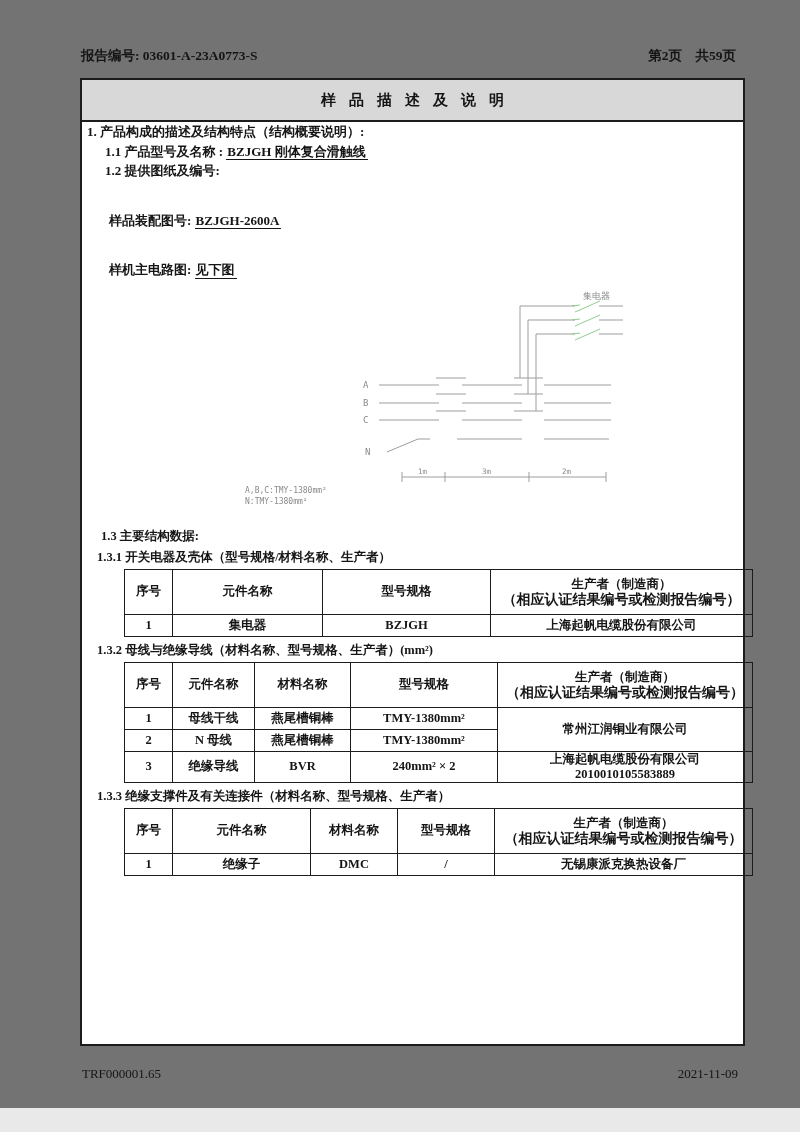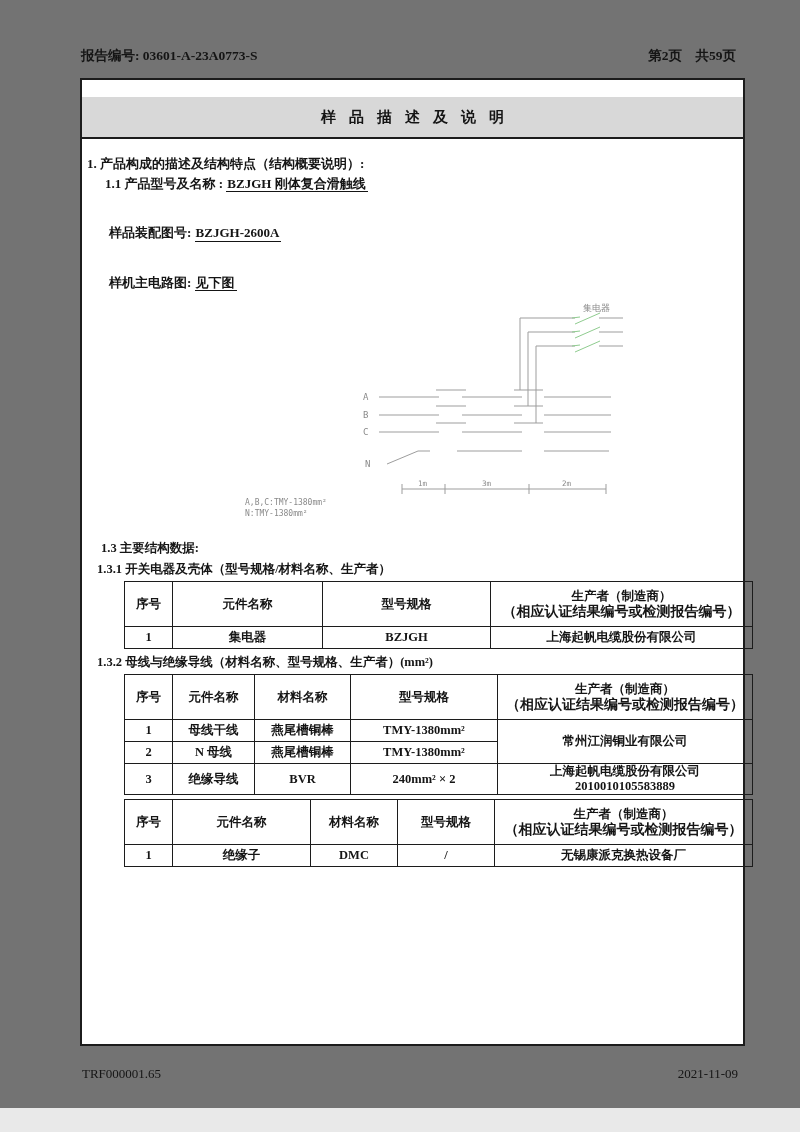--- a/index.html
+++ b/index.html
@@ -16,23 +16,23 @@
     font-size:13.5px; font-weight:bold;
   }
   
   .main-box {
     position:absolute; top:78px; left:80px; width:665px; height:968px;
     border:2px solid #1c1c1c; background:#ffffff;
   }
   .title-bar {
     height:42px; background:#d8d8d8; border-bottom:2px solid #1c1c1c;
     display:flex; align-items:center; justify-content:center;
-    font-size:15px; font-weight:bold; letter-spacing:13px; text-indent:13px;margin-top:17px;
-  }
-  .content { padding-top:15px; }
+    font-size:15px; font-weight:bold; letter-spacing:13px; text-indent:13px;
+  }
+  .content { }
   .intro { font-size:13px; font-weight:bold; line-height:19.5px; }
   .intro .ind0 { padding-left:5px; }
   .intro .ind1 { padding-left:23px; }
   .intro .ind2 { padding-left:27px;margin-top:30px; }
   .uline { border-bottom:1.2px solid #151515; padding:0 2px 0.5px 1px; }
   .diagram { display:block; margin:8px 0 0 157px; }
   .sec { font-size:12.5px; font-weight:bold; line-height:16px; }
   .s13  { margin:8px 10px 0 19px; }
   .s131, .s132, .s133 { margin:5px 0 0 15px; }
   table.rep {
@@ -68,20 +68,21 @@
   <div class="main-box">
     <div class="title-bar">
       <span>样品描述及说明</span>
     </div>
 
     <div class="content">
 
       <div class="intro">
         <div class="ind0">1. 产品构成的描述及结构特点（结构概要说明）:</div>
         <div class="ind1"><span>1.1 产品型号及名称 : </span><span class="uline">BZJGH 刚体复合滑触线</span></div>
+        <div class="ind1">1.2 提供图纸及编号:</div>
         <div class="ind2"><span>样品装配图号: </span><span class="uline">BZJGH-2600A</span></div>
         <div class="ind2"><span>样机主电路图: </span><span class="uline">见下图</span></div>
       </div>
 
       <svg class="diagram" width="405" height="232" viewBox="0 0 405 232">
 
         <g fill="none" stroke-width="1" stroke="#9d9d9d">
 
           <path d="M281,90 L281,18 L336,18"></path>
           <path d="M360,18 L384,18"></path>
@@ -192,20 +193,21 @@
             <td>BVR</td>
             <td>240mm² × 2</td>
             <td>
               <div>上海起帆电缆股份有限公司</div>
               <div>2010010105583889</div>
             </td>
           </tr>
         </tbody>
       </table>
 
+      <div class="sec s133">1.3.3 绝缘支撑件及有关连接件（材料名称、型号规格、生产者）</div>
 
       <table class="rep">
         <colgroup>
             <col style="width:48px">
             <col style="width:138px">
             <col style="width:87px">
             <col style="width:97px">
             <col style="width:258px">
           </colgroup>
         <tbody>

